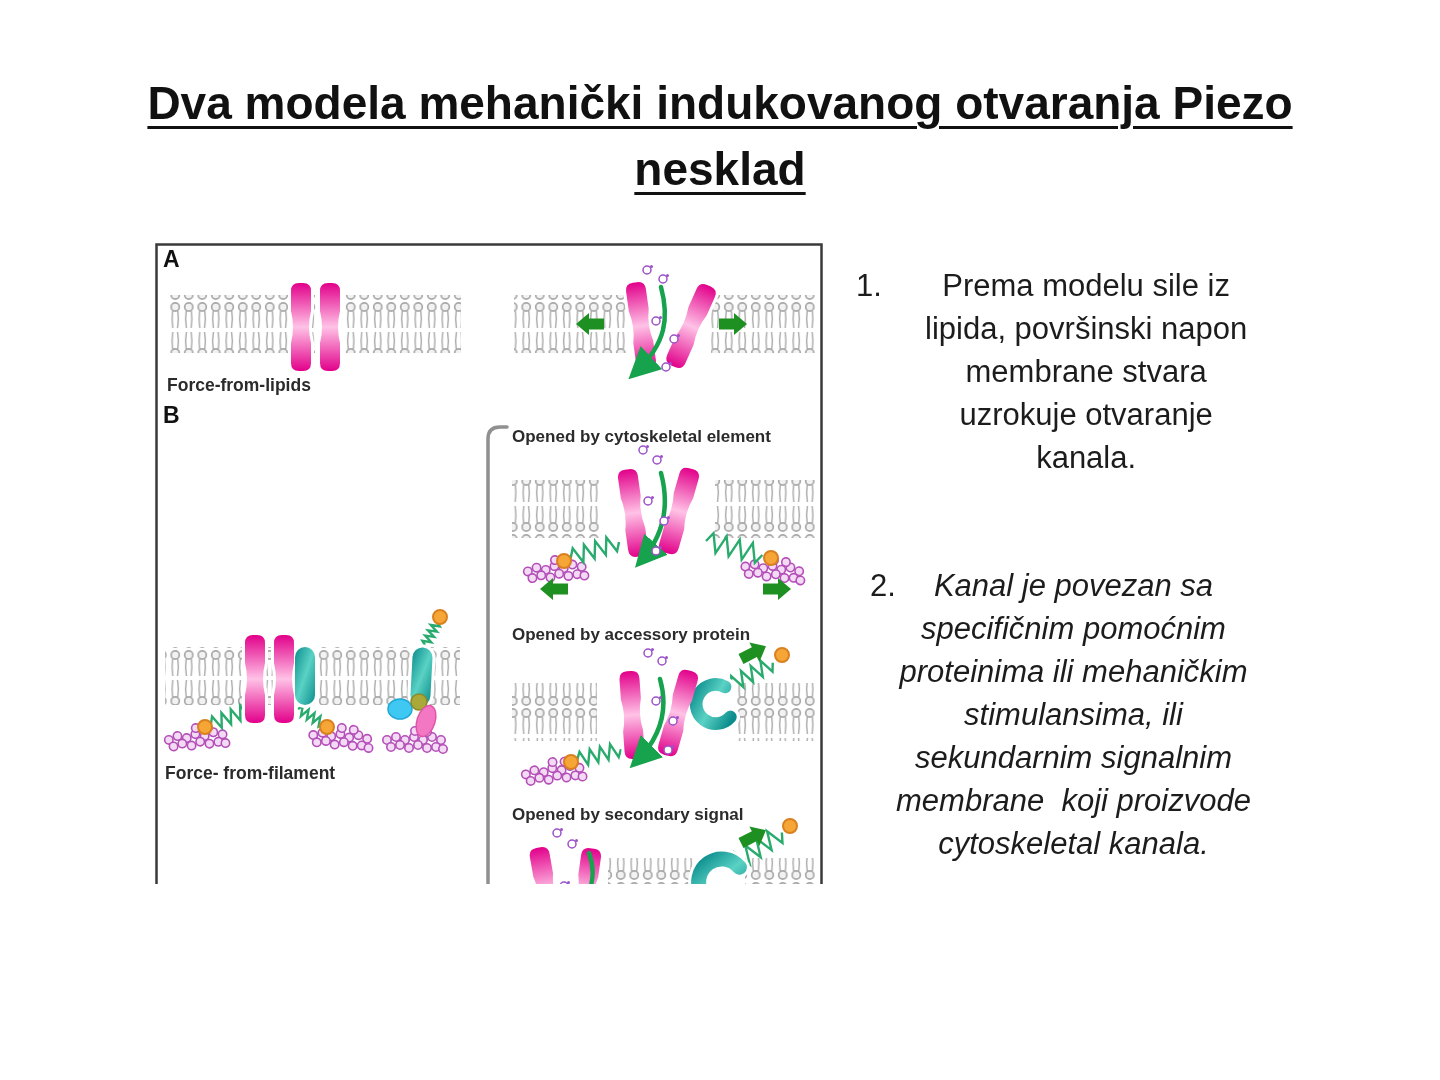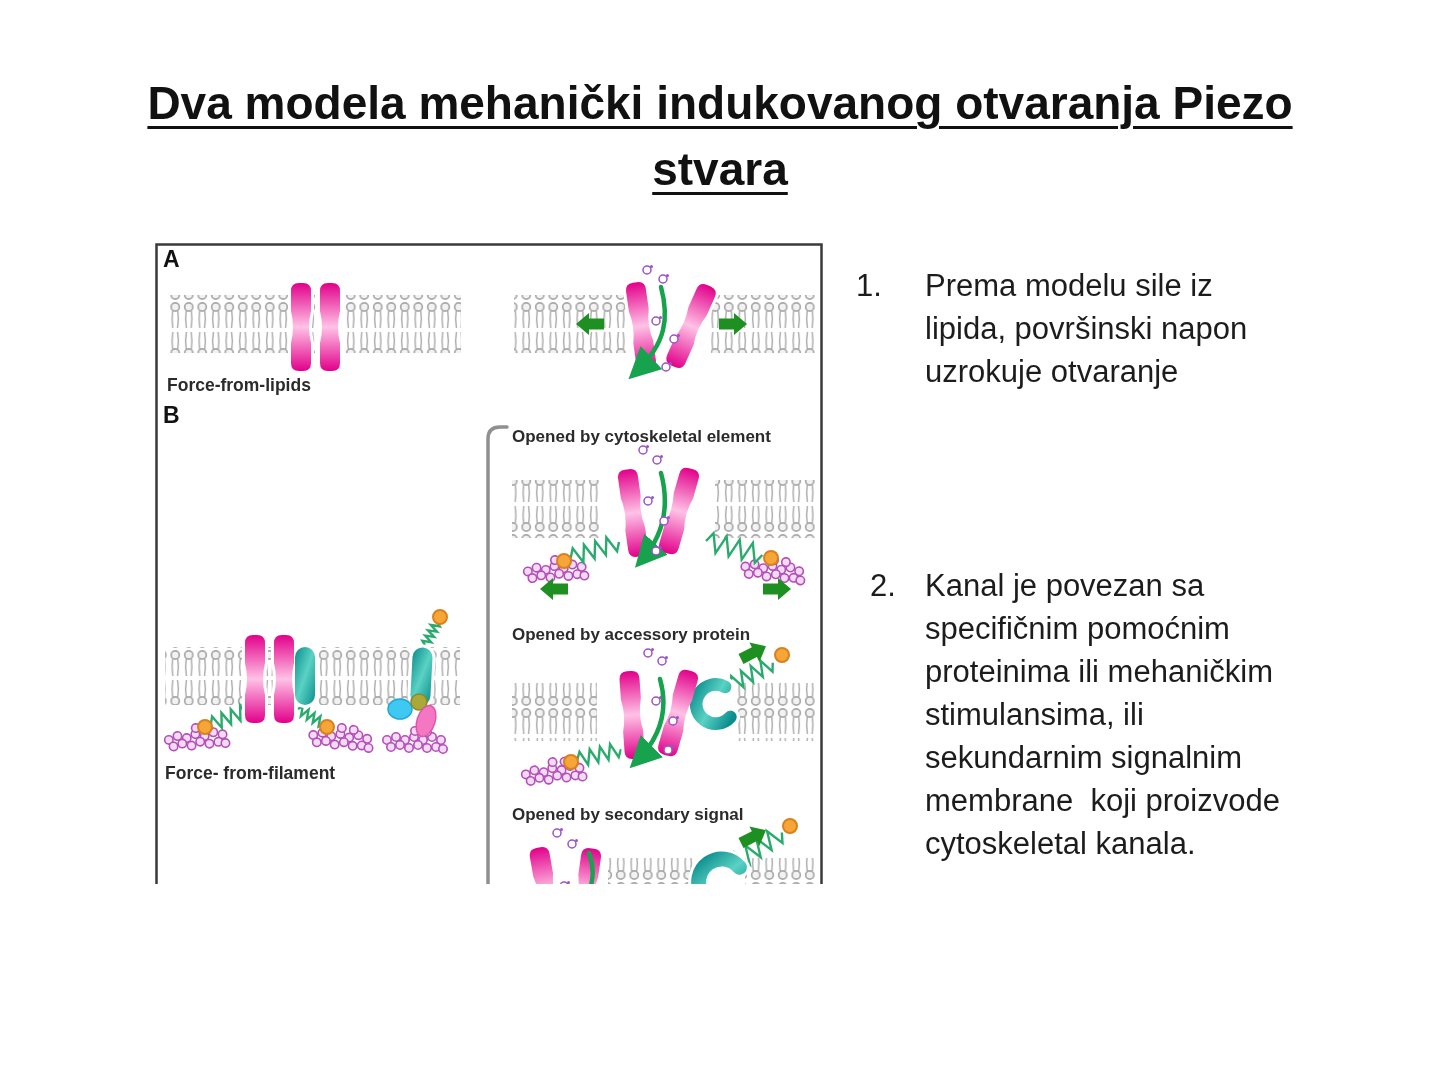--- a/index.html
+++ b/index.html
@@ -7,32 +7,32 @@
          font-family:"Liberation Sans", sans-serif;}
   .title{position:absolute;top:70px;left:0;width:1440px;text-align:center;
          font-size:46px;font-weight:700;color:#111;line-height:66px;}
   .title .tline{text-decoration:underline;text-decoration-thickness:3px;text-underline-offset:7px;}
   .figwrap{position:absolute;left:155px;top:243px;width:668px;height:727px;}
   .note{position:absolute;font-size:31px;line-height:43px;color:#1c1c1c;}
   .note .num{position:absolute;left:0;top:0;}
   .note1{left:856px;top:264px;}
   .note1 .body{margin-left:69px;}
   .note2{left:870px;top:564px;}
-  .note2 .body{margin-left:55px;}
-  .note .body div{white-space:pre;}
+  .note2 .body{margin-left:26px;font-style:italic;}
+  .note .body div{white-space:pre;text-align:center;}
   svg text{font-family:"Liberation Sans", sans-serif;}
 </style>
 </head>
 <body>
 
 <div class="slide">
 
   <div class="title">
     <div class="tline">Dva modela mehanički indukovanog otvaranja Piezo</div>
-    <div class="tline">stvara</div>
+    <div class="tline">nesklad</div>
   </div>
 
   <div class="figwrap">
   <svg width="668" height="727" viewBox="0 0 668 727">
     <defs>
       <linearGradient id="pinkG" x1="0" y1="0" x2="0" y2="1">
         <stop offset="0" stop-color="#e2008a"></stop>
         <stop offset="0.5" stop-color="#ffc2e6"></stop>
         <stop offset="1" stop-color="#e2008a"></stop>
       </linearGradient>
@@ -249,21 +249,23 @@
 
     <rect x="1.5" y="1.5" width="665" height="724" fill="none" stroke-width="2.5" stroke="#3a3a3a"></rect>
   </svg>
   </div>
 
   <div class="note note1">
     <span class="num">1.</span>
     <div class="body">
       <div>Prema modelu sile iz</div>
       <div>lipida, površinski napon</div>
+      <div>membrane stvara</div>
       <div>uzrokuje otvaranje</div>
+      <div>kanala.</div>
     </div>
   </div>
 
   <div class="note note2">
     <span class="num">2.</span>
     <div class="body">
       <div>Kanal je povezan sa</div>
       <div>specifičnim pomoćnim</div>
       <div>proteinima ili mehaničkim</div>
       <div>stimulansima, ili</div>

